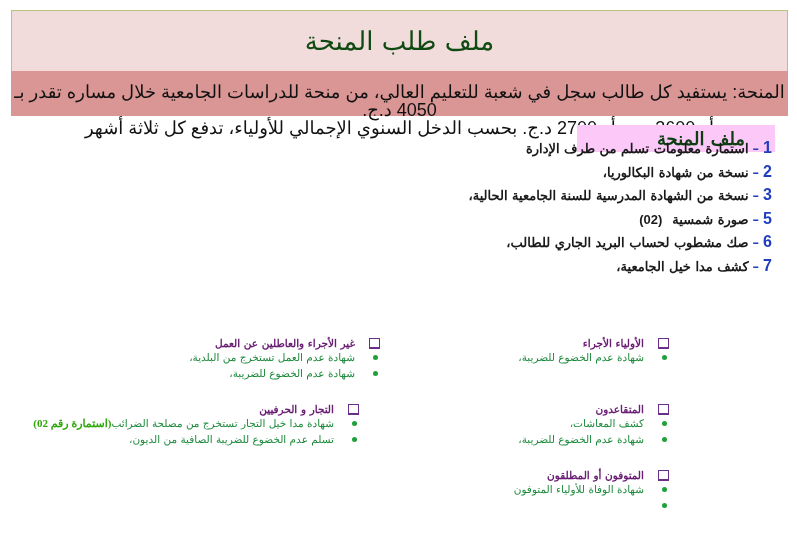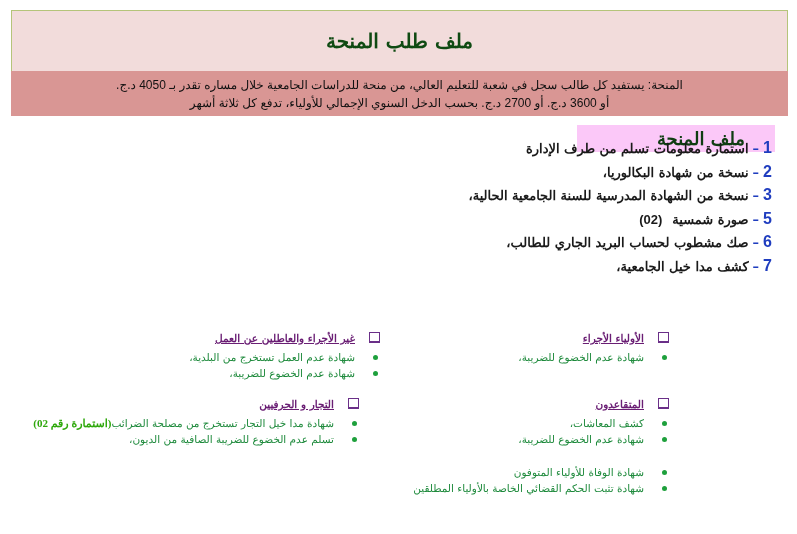--- a/index.html
+++ b/index.html
@@ -8,26 +8,26 @@
     overflow: hidden; font-family: "DejaVu Sans", sans-serif;
   }
   .header-box {
     position: absolute; left: 11px; top: 10px; width: 777px; height: 105px;
     border: 1px solid #b5c47a; border-bottom: none; box-sizing: border-box;
   }
   .title-band {
     height: 60px; background: #f2dcdb; display: flex; align-items: center; justify-content: center;
   }
   .title-band .title {
-    font-family: "DejaVu Serif", serif; font-weight: bold; font-size: 20px; color: #0f4a12;
+    font-family: "DejaVu Serif", serif; font-weight: normal; font-size: 26px; color: #0f4a12;
   }
   .info-band {
     position: absolute; top: 60px; left: -1px; right: -1px; height: 45px; background: #d99694;
     direction: rtl; text-align: center; font-family: "Liberation Sans", sans-serif;
-    font-size: 12px; line-height: 18px; color: #111; padding-top: 5px; box-sizing: border-box;
+    font-size: 18px; line-height: 18px; color: #111; padding-top: 12px; box-sizing: border-box;
   }
   .file-label {
     position: absolute; left: 577px; top: 125px; width: 198px; height: 27px;
     background: #fbc8f8; direction: rtl; box-sizing: border-box; padding-right: 30px;
     font-family: "DejaVu Serif", serif; font-weight: bold; font-size: 18px; color: #0f3d12;
     line-height: 27px;
   }
   .docs-list {
     position: absolute; right: 25px; top: 136px; width: 400px; direction: rtl;
     margin: 0; padding: 0; list-style: none;
@@ -36,21 +36,21 @@
     height: 23.5px; line-height: 23.5px; font-family: "DejaVu Serif", serif;
     font-size: 13px; font-weight: bold; color: #1a1a1a; white-space: nowrap;
   }
   .docs-list .num { color: #1f3dbf; font-size: 16px; font-weight: bold; font-family: "Liberation Sans", sans-serif; }
   .docs-list .dash { color: #1f3dbf; margin: 0 4px; }
   .docs-list .extra { font-family: "Liberation Sans", sans-serif; font-weight: bold; margin-right: 10px; text-align: right; }
   .category {
     position: absolute; direction: rtl; font-family: "DejaVu Serif", serif; font-size: 10.5px;
   }
   .category .cat-head {
-    display: flex; align-items: flex-start; height: 17px; color: #6a1e74; font-weight: bold; text-decoration: underline;
+    display: flex; align-items: flex-end; height: 17px; color: #6a1e74; font-weight: bold;
   }
   .category .checkbox {
     width: 9px; height: 8px; border: 1.5px solid #6a2f88; border-bottom-width: 2px;
     margin-left: 14px; flex: none;
   }
   .category .cat-item {
     display: flex; align-items: center; height: 16px; color: #1e8a3c; white-space: nowrap;
   }
   .category .bullet {
     width: 5px; height: 5px; border-radius: 50%; background: #1ea03c; margin-left: 18px; margin-right: 2px; flex: none;
@@ -132,21 +132,24 @@
       <span>شهادة مدا خيل التجار تستخرج من مصلحة الضرائب</span>
       <span class="highlight">(استمارة رقم 02)</span>
     </div>
   <div class="cat-item">
       <span class="bullet"></span>
       <span>تسلم عدم الخضوع للضريبة الصافية من الديون،</span>
     </div>
 </div>
 
 <div class="category" style="right:128px; top:464px;">
+  <div class="cat-head">
+      <span class="checkbox"></span>
+      <span>المتوفون أو المطلقون</span>
+    </div>
   <div class="cat-item">
       <span class="bullet"></span>
       <span>شهادة الوفاة للأولياء المتوفون</span>
     </div>
   <div class="cat-item">
       <span class="bullet"></span>
-      <span>شهادة تثبت الحكم القضائي الخاصة بالأولياء المطلقين</span>
     </div>
 </div>
 
 </body></html>

